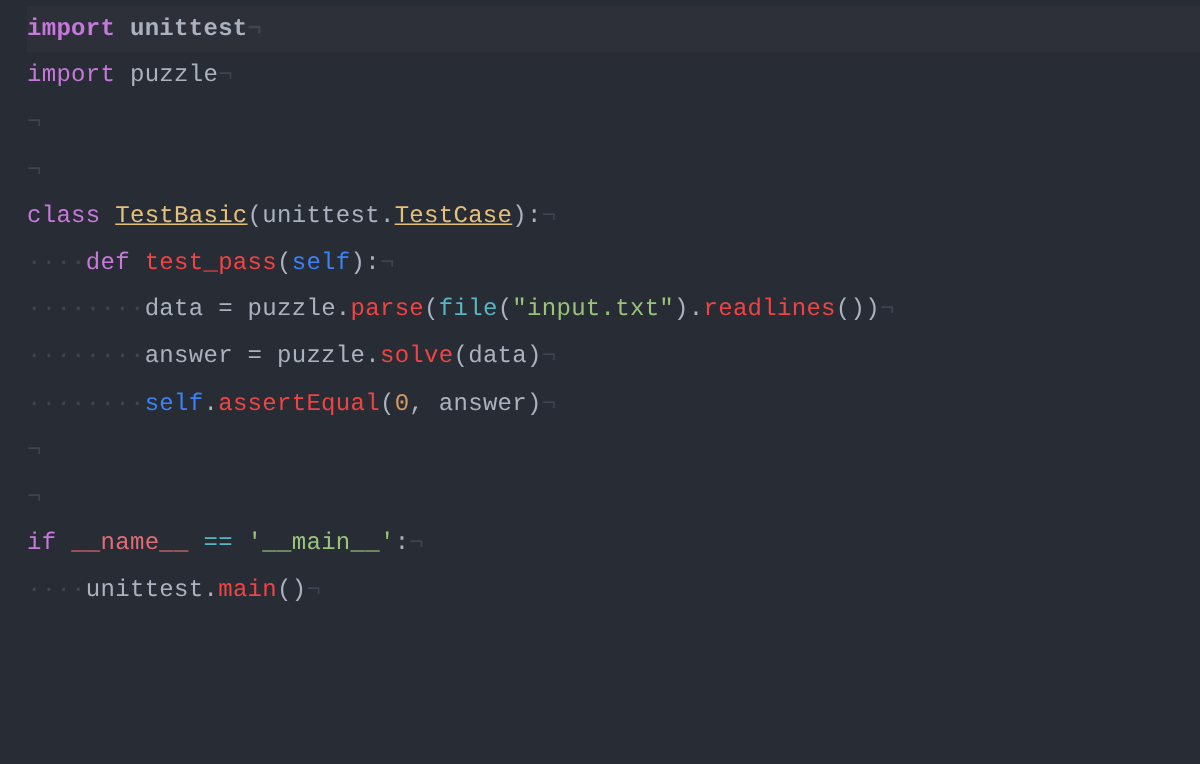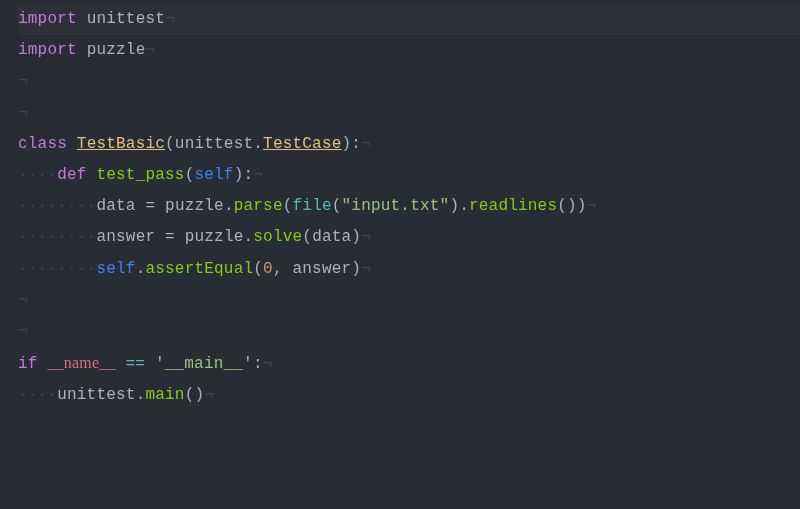--- a/index.html
+++ b/index.html
@@ -17,31 +17,32 @@
   .code-editor {
     white-space: pre;
     letter-spacing: 0.2px;
   }
   .line {
     display: block;
     min-height: 1.95em;
   }
   .line-highlight {
     background: rgba(255,255,255,0.022);
+    font-weight: bold;
   }
   .kw { color: #c678dd; }           
   .builtin { color: #56b6c2; }      
   .cls { color: #e5c07b; text-decoration: underline; }          
-  .fn { color: #84cc16; }           
+  .fn { color: #ef4444; }           
   .ident { color: #abb2bf; }        
   .param { color: #3b82f6; }        
   .str { color: #98c379; }          
   .op { color: #abb2bf; }           
   .op-cyan { color: #56b6c2; }      
-  .red { color: #e06c75; font-family: Liberation Serif, serif; }          
+  .red { color: #e06c75; }          
   .ws { color: #3e4451; }           
   .eol { color: #3e4451; }
   .num { color: #d19a66; }
 </style>
 </head>
 <body>
 
 <div class="code-editor" id="editor"><span class="line line-highlight"><span class="kw">import</span><span class="op"> </span><span class="ident">unittest</span><span class="eol">¬</span></span><span class="line"><span class="kw">import</span><span class="op"> </span><span class="ident">puzzle</span><span class="eol">¬</span></span><span class="line"><span class="eol">¬</span></span><span class="line"><span class="eol">¬</span></span><span class="line"><span class="kw">class</span><span class="op"> </span><span class="cls">TestBasic</span><span class="op">(</span><span class="ident">unittest</span><span class="op">.</span><span class="cls">TestCase</span><span class="op">):</span><span class="eol">¬</span></span><span class="line"><span class="ws">····</span><span class="kw">def</span><span class="op"> </span><span class="fn">test_pass</span><span class="op">(</span><span class="param">self</span><span class="op">):</span><span class="eol">¬</span></span><span class="line"><span class="ws">········</span><span class="ident">data</span><span class="op"> </span><span class="op">=</span><span class="op"> </span><span class="ident">puzzle</span><span class="op">.</span><span class="fn">parse</span><span class="op">(</span><span class="builtin">file</span><span class="op">(</span><span class="str">"input.txt"</span><span class="op">).</span><span class="fn">readlines</span><span class="op">())</span><span class="eol">¬</span></span><span class="line"><span class="ws">········</span><span class="ident">answer</span><span class="op"> </span><span class="op">=</span><span class="op"> </span><span class="ident">puzzle</span><span class="op">.</span><span class="fn">solve</span><span class="op">(</span><span class="ident">data</span><span class="op">)</span><span class="eol">¬</span></span><span class="line"><span class="ws">········</span><span class="param">self</span><span class="op">.</span><span class="fn">assertEqual</span><span class="op">(</span><span class="num">0</span><span class="op">, </span><span class="ident">answer</span><span class="op">)</span><span class="eol">¬</span></span><span class="line"><span class="eol">¬</span></span><span class="line"><span class="eol">¬</span></span><span class="line"><span class="kw">if</span><span class="op"> </span><span class="red">__name__</span><span class="op"> </span><span class="op-cyan">==</span><span class="op"> </span><span class="str">'__main__'</span><span class="op">:</span><span class="eol">¬</span></span><span class="line"><span class="ws">····</span><span class="ident">unittest</span><span class="op">.</span><span class="fn">main</span><span class="op">()</span><span class="eol">¬</span></span></div>
 
 </body></html>

